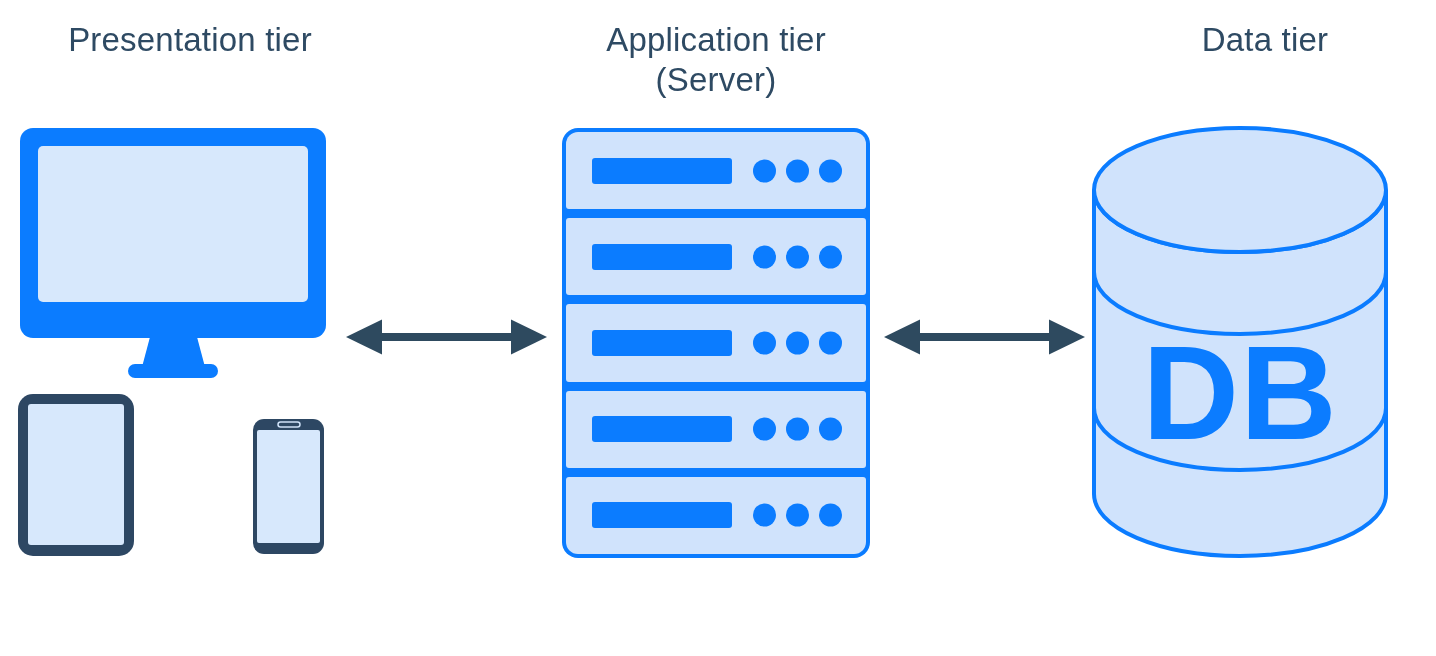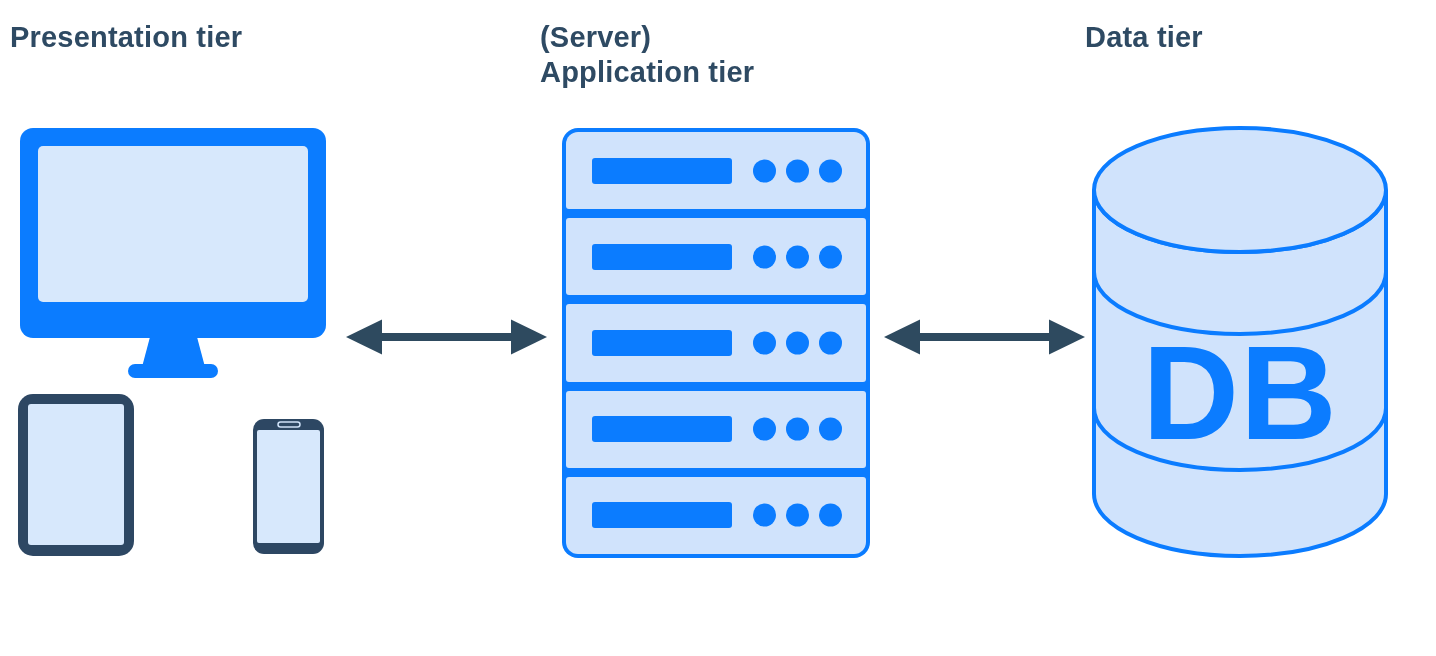--- a/index.html
+++ b/index.html
@@ -12,22 +12,23 @@
     position: relative;
     width: 1436px;
     height: 656px;
     background: var(--background, #fff);
     overflow: hidden;
   }
   
   .tier-label {
     position: absolute;
     top: 20px;
-    font-size: 29px;
-    font-weight: 700;
+    text-align: center;
+    font-size: 33px;
+    font-weight: 400;
     line-height: 1.22;
     color: var(--text-navy, #2e4a63);
     letter-spacing: 0.2px;
   }
   #label-presentation { left: 10px;   width: 360px; }
   #label-application  { left: 540px;  width: 352px; }
   #label-data         { left: 1085px; width: 360px; }
 
   
   .abs { position: absolute; }
@@ -102,22 +103,22 @@
 </style>
 </head>
 <body>
 
 <div class="stage">
 
   <div class="tier-label" id="label-presentation">
     <div>Presentation tier</div>
   </div>
   <div class="tier-label" id="label-application">
+    <div>Application tier</div>
     <div>(Server)</div>
-    <div>Application tier</div>
   </div>
   <div class="tier-label" id="label-data">
     <div>Data tier</div>
   </div>
 
   <svg class="abs" id="monitor-icon" width="312" height="252" viewBox="0 0 312 252">
     <rect class="fill-accent" x="1" y="1" width="306" height="210" rx="13"></rect>
     <rect class="fill-screen" x="19" y="19" width="270" height="156" rx="5"></rect>
     <polygon class="fill-accent" points="131,210 178,210 186,240 123,240"></polygon>
     <rect class="fill-accent" x="109" y="237" width="90" height="14" rx="7"></rect>

